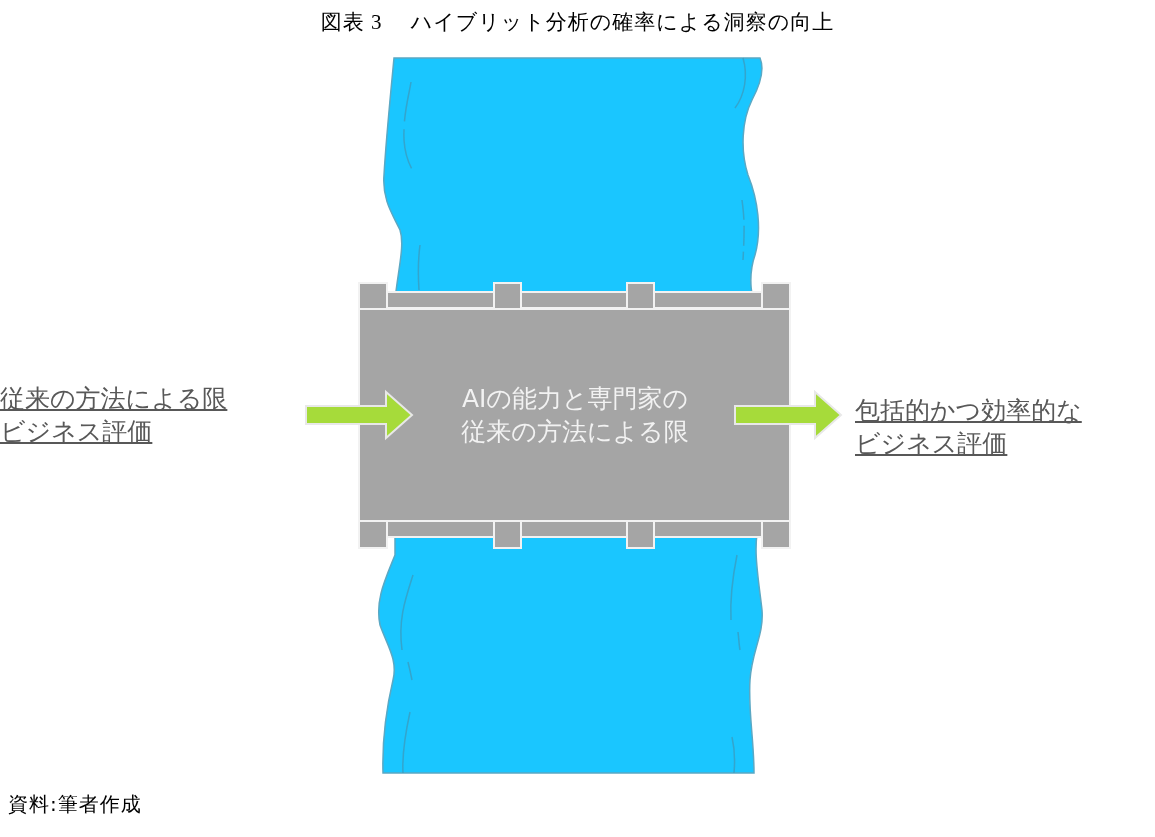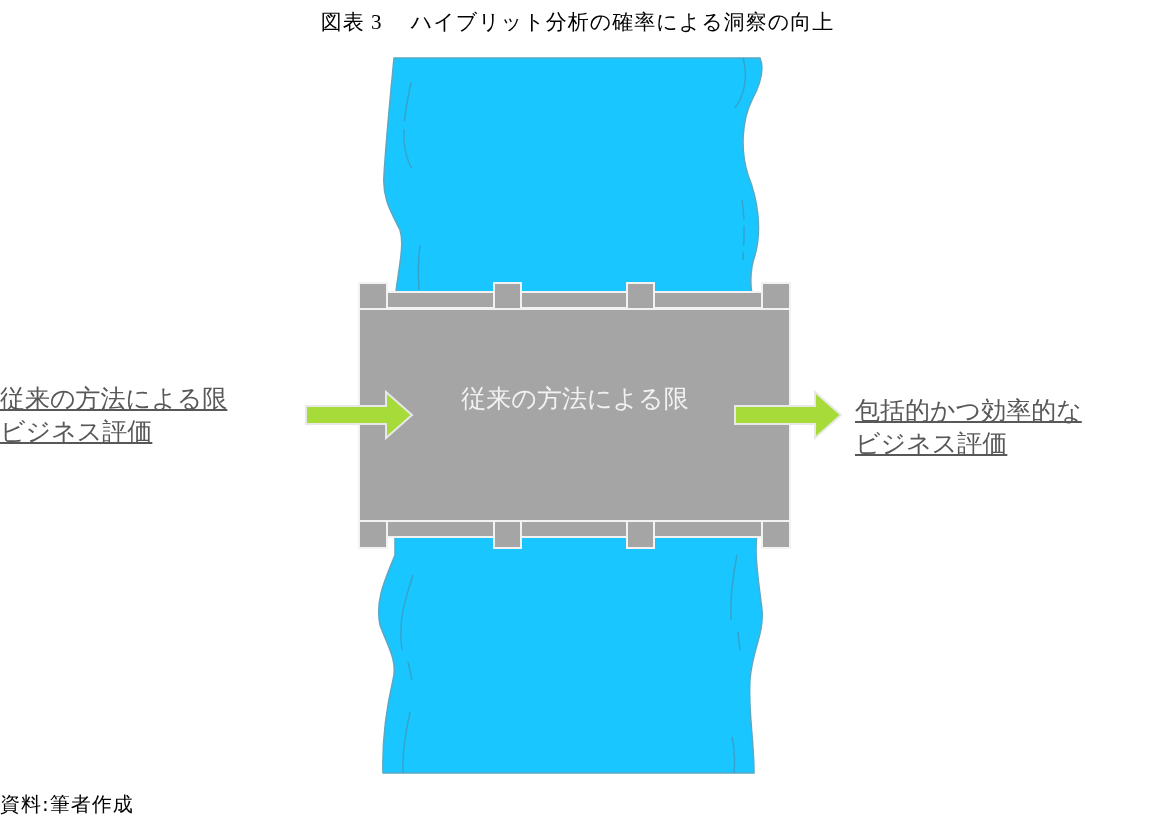--- a/index.html
+++ b/index.html
@@ -51,21 +51,21 @@
       top: 382px;
       width: 430px;
       font-size: 25px;
       line-height: 33px;
       color: #f2f2f2;
       text-align: center;
       white-space: nowrap;
     }
     .source {
       position: absolute;
-      left: 0;
+      left: 8px;
       top: 791px;
       font-size: 20px;
       color: #000000;
       letter-spacing: 1px;
     }
   </style>
 </head>
 <body>
 
 <div class="title">図表 3　 ハイブリット分析の確率による洞察の向上</div>
@@ -131,20 +131,21 @@
     <path d="M 735 406 L 815 406 L 815 392 L 841 415 L 815 438 L 815 424 L 735 424 Z" fill="#A6DB3A" stroke="#E8E8E8" stroke-width="2"></path>
   </g>
 </svg>
 
 <div class="side-text left-text">
   <div>従来の方法による限</div>
   <div>ビジネス評価</div>
 </div>
 
 <div class="center-text">
+  <div>AIの能力と専門家の</div>
   <div>従来の方法による限</div>
 </div>
 
 <div class="side-text right-text">
   <div>包括的かつ効率的な</div>
   <div>ビジネス評価</div>
 </div>
 
 <div class="source">資料:筆者作成</div>
 

